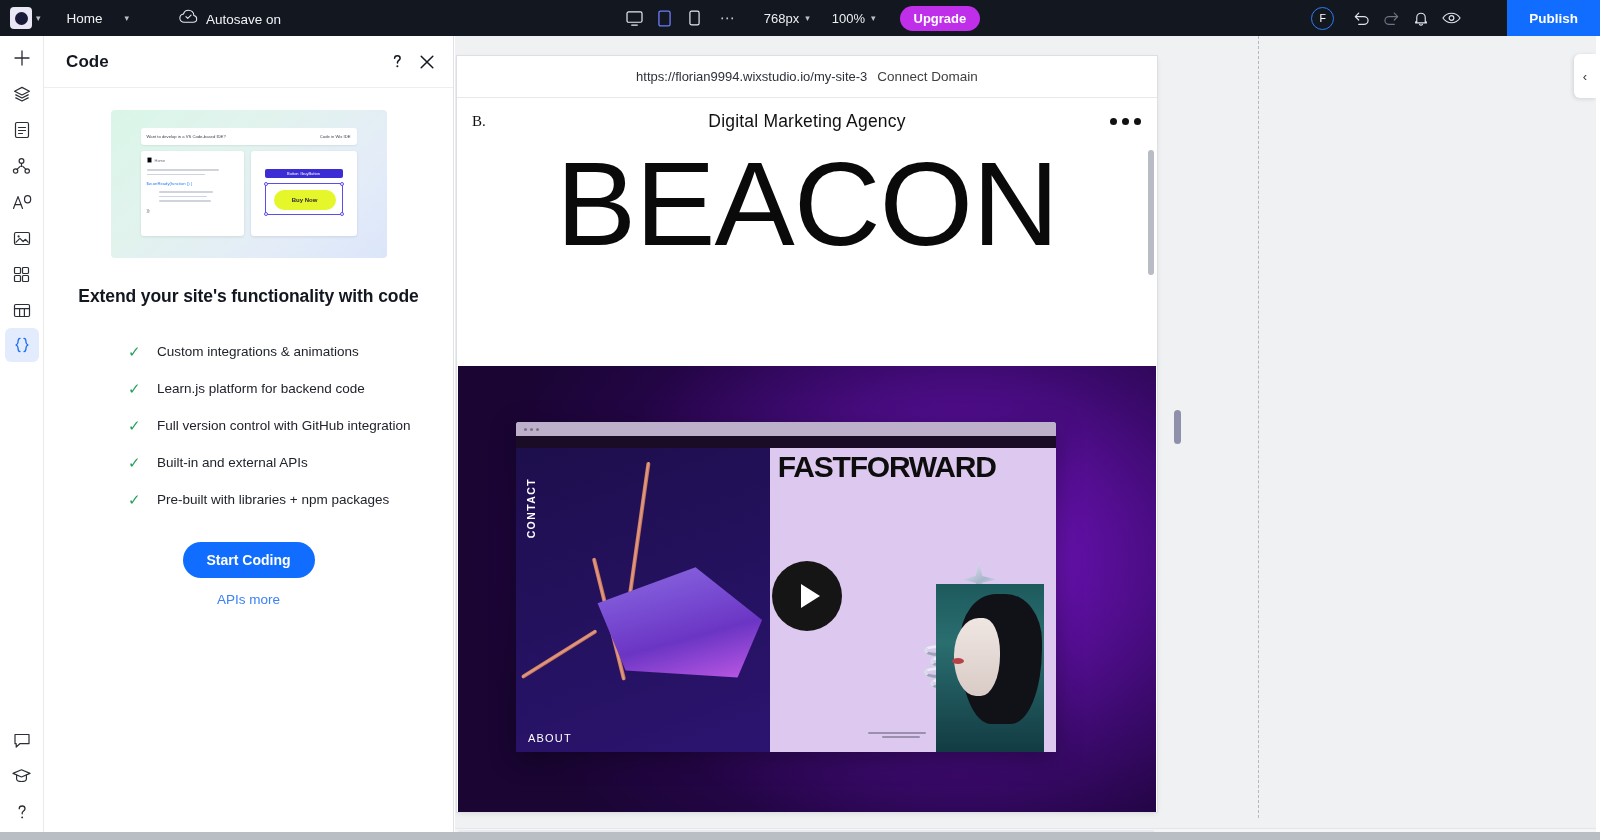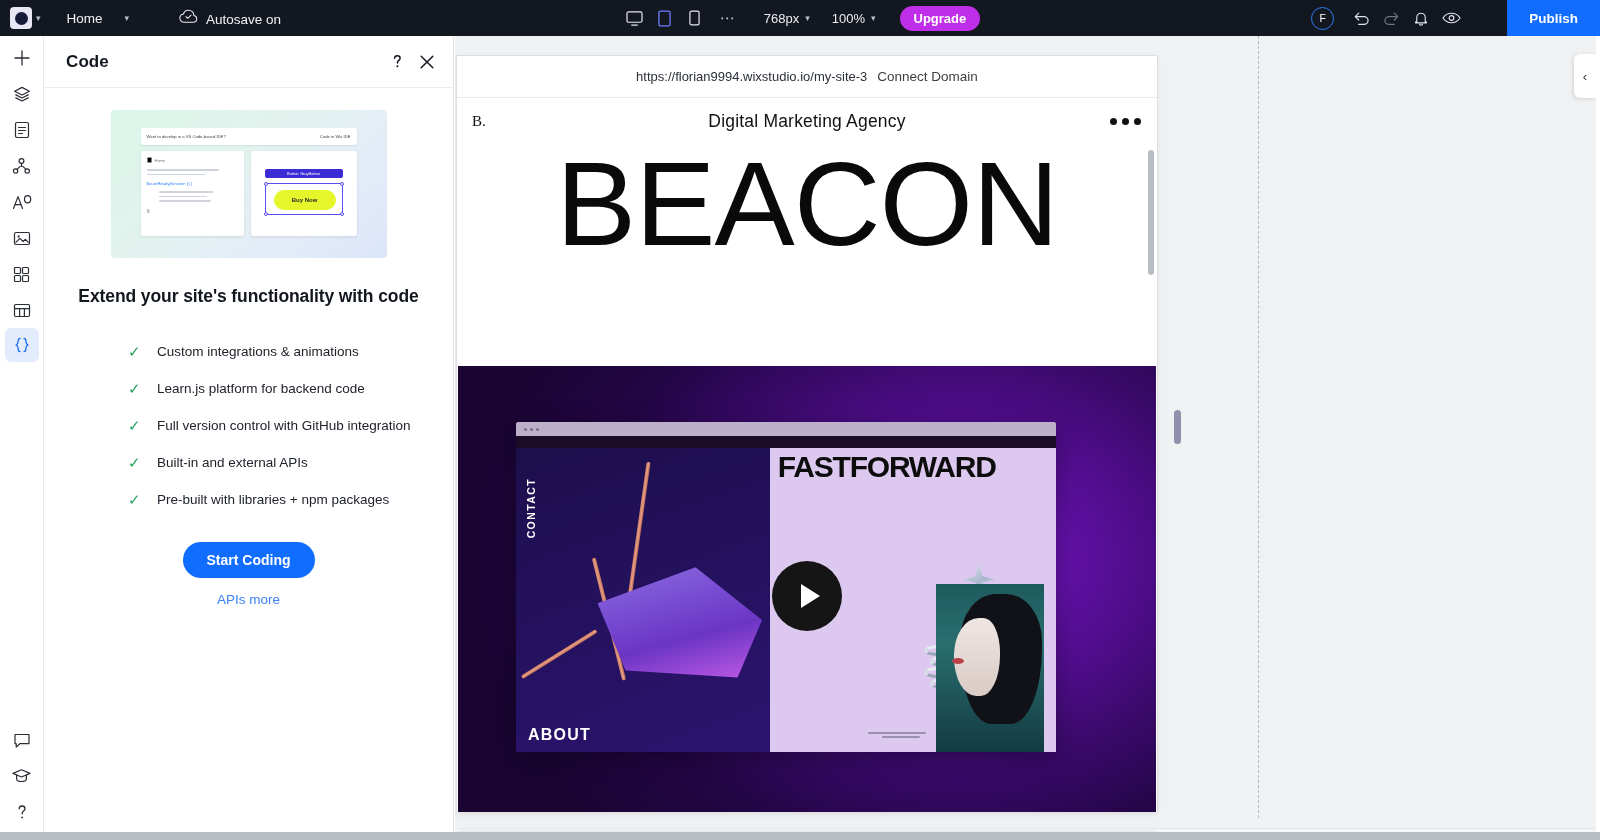--- a/index.html
+++ b/index.html
@@ -234,22 +234,22 @@
   }
   .iw-right {
     width: 53%; position:relative; background:#ddc9ef;
   }
   .vlabel {
     position:absolute; left: 9px; top: 42px;
     writing-mode: vertical-rl; transform: rotate(180deg);
     color:#fff; font-size: 10.5px; letter-spacing: 1.4px; font-weight:600;
   }
   .about-lbl {
-    position:absolute; left: 12px; bottom: 8px; color:#fff; font-size: 16px;
-    letter-spacing: 1.2px; font-weight: 700;
+    position:absolute; left: 12px; bottom: 8px; color:#fff; font-size: 11px;
+    letter-spacing: 1.2px; font-weight: 400;
   }
   .ff-title {
     position:absolute; left: 8px; top: 14px; font-size: 30px; font-weight: 800;
     letter-spacing: -1.2px; color:#0d0d0d; white-space:nowrap;
   }
   .rock {
     position:absolute; left: 28%; top: 40%; width: 175px; height: 120px;
     background: linear-gradient(165deg,#8f6fe0 0%,#7a4fd4 35%,#6b35c4 62%,#c55ce8 100%);
     clip-path: polygon(6% 34%, 62% 4%, 100% 48%, 86% 96%, 22% 90%);
     filter: blur(.2px);

